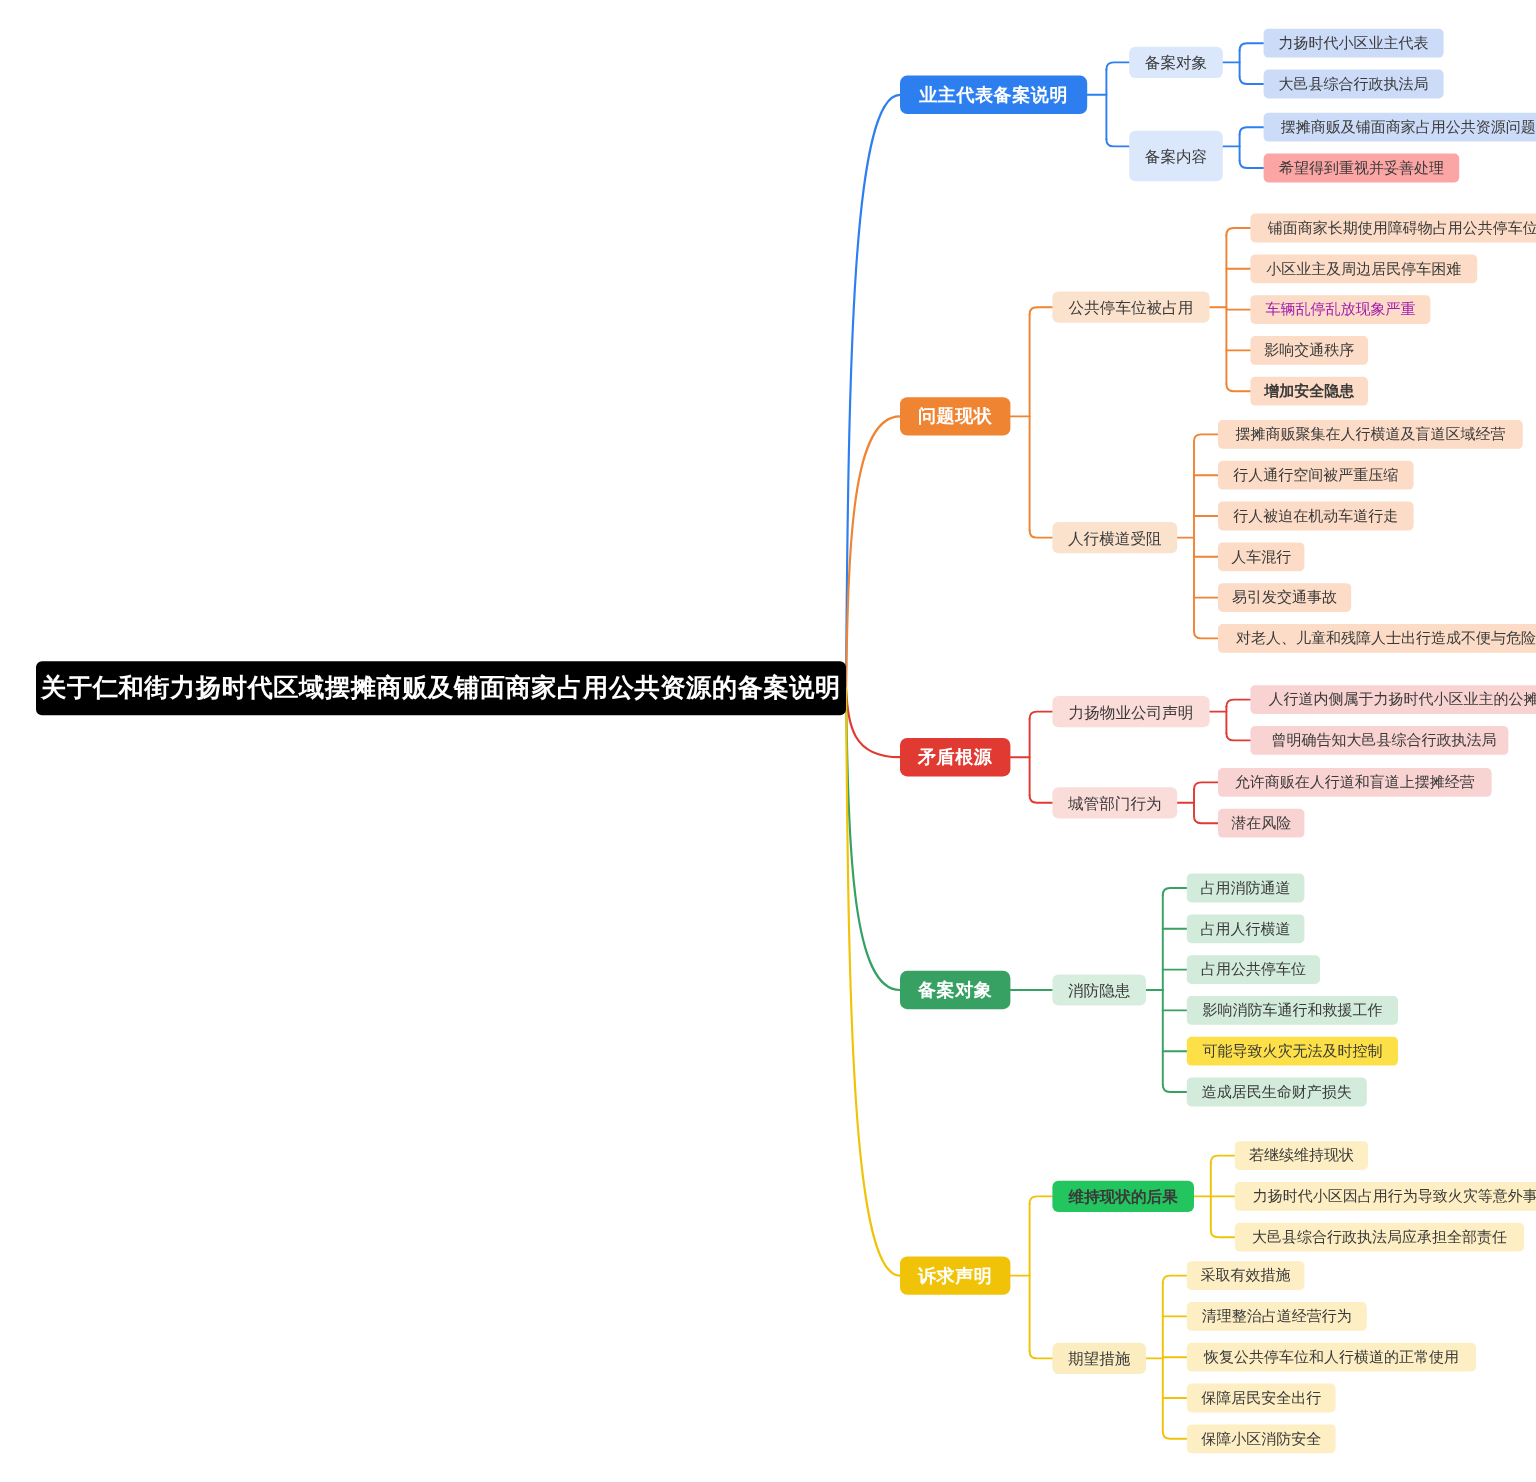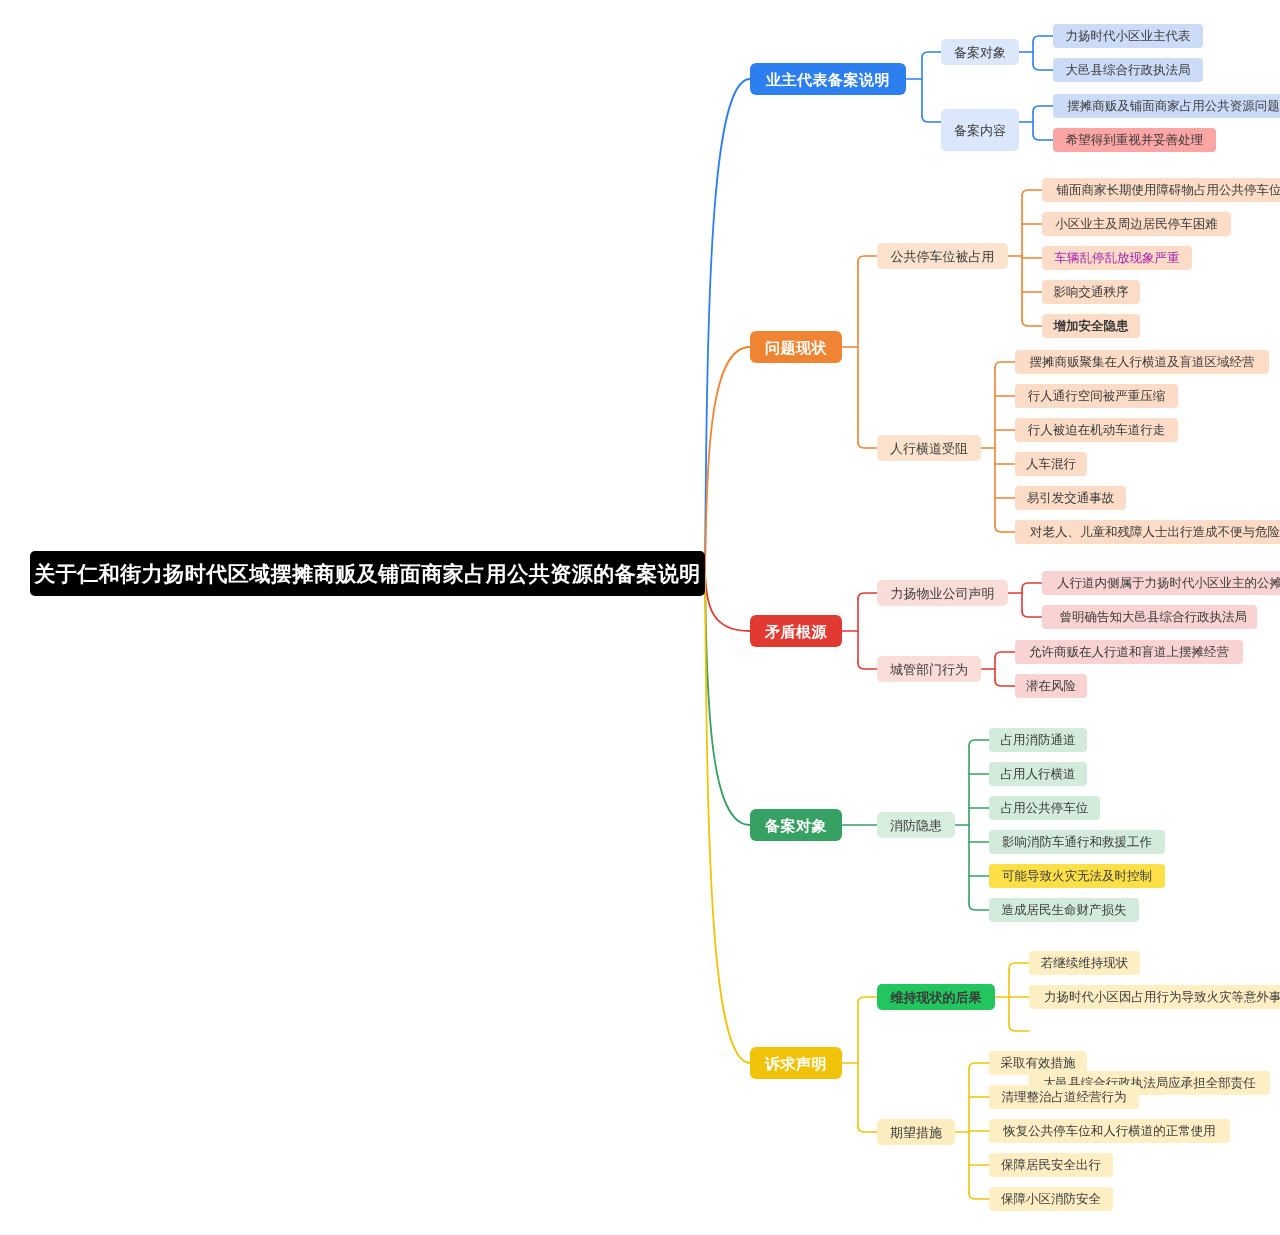--- a/index.html
+++ b/index.html
@@ -258,21 +258,21 @@
     </div>
     <div class="node l2" style="left: 877px; top: 984px; width: 118px; height: 26px; background: #22c55e; color: rgb(58, 58, 58); font-weight: bold;">
       <span>维持现状的后果</span>
     </div>
     <div class="node l3" style="left: 1029px; top: 951px; width: 111px; height: 24px; background: rgb(253, 238, 195); color: rgb(58, 58, 58);">
       <span>若继续维持现状</span>
     </div>
     <div class="node l3" style="left: 1029px; top: 985px; width: 280px; height: 24px; background: rgb(253, 238, 195); color: rgb(58, 58, 58);">
       <span>力扬时代小区因占用行为导致火灾等意外事故</span>
     </div>
-    <div class="node l3" style="left: 1029px; top: 1071px; width: 241px; height: 24px; background: rgb(253, 238, 195); color: rgb(58, 58, 58);">
+    <div class="node l3" style="left: 1029px; top: 1019px; width: 241px; height: 24px; background: rgb(253, 238, 195); color: rgb(58, 58, 58);">
       <span>大邑县综合行政执法局应承担全部责任</span>
     </div>
     <div class="node l2" style="left: 877px; top: 1119px; width: 78px; height: 26px; background: rgb(251, 237, 192); color: rgb(58, 58, 58);">
       <span>期望措施</span>
     </div>
     <div class="node l3" style="left: 989px; top: 1051px; width: 98px; height: 24px; background: rgb(253, 238, 195); color: rgb(58, 58, 58);">
       <span>采取有效措施</span>
     </div>
     <div class="node l3" style="left: 989px; top: 1085px; width: 150px; height: 24px; background: rgb(253, 238, 195); color: rgb(58, 58, 58);">
       <span>清理整治占道经营行为</span>

